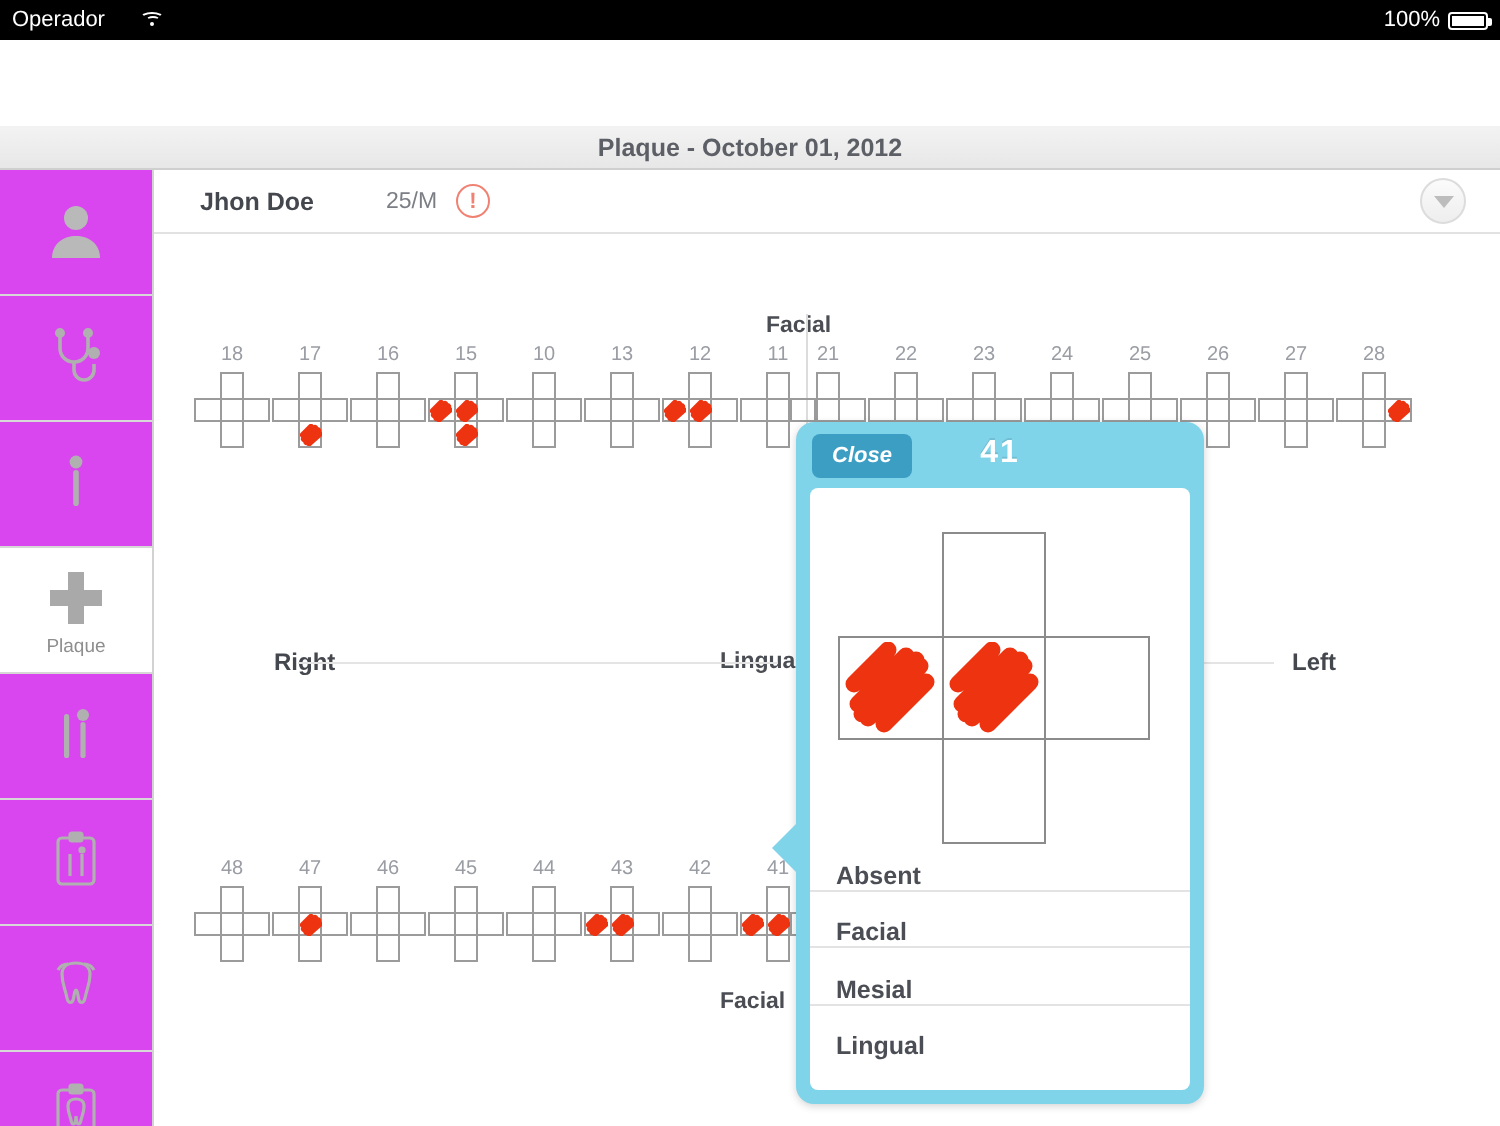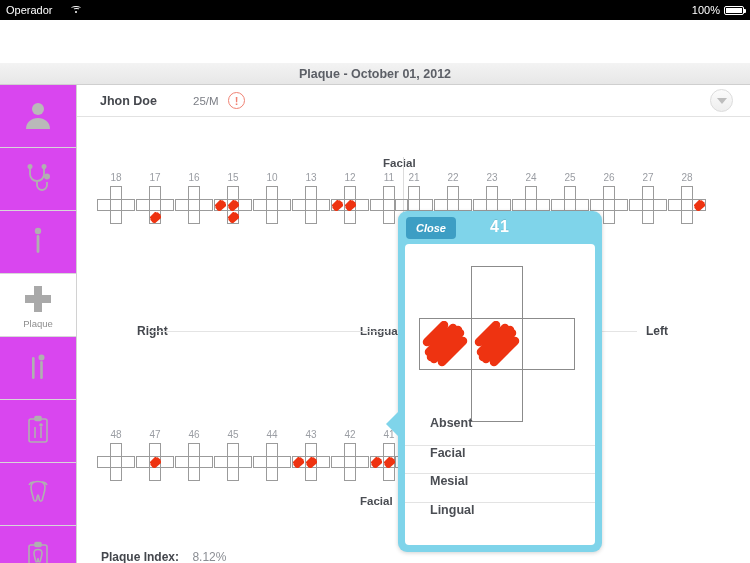--- a/index.html
+++ b/index.html
@@ -160,21 +160,21 @@
   .bc-mid   { left: 66px;  top: 74px;  width: 52px; height: 52px; }
   .bc-right { left: 118px; top: 74px;  width: 52px; height: 52px; border-left: none; }
   .bc-bot   { left: 66px;  top: 126px; width: 52px; height: 52px; border-top: none; }
   .bc-mark { position: absolute; width: 46px; height: 46px; }
   .bcm-left { left: 17px; top: 77px; }
   .bcm-mid  { left: 69px; top: 77px; }
 
   .opt-list { position: absolute; left: 0; top: 172px; width: 190px; }
   .opt-row {
     position: relative; height: 28.5px; border-top: 1px solid #e3e3e3;
-    display: flex; align-items: flex-start; cursor: pointer; padding-left: 12px;
+    display: flex; align-items: flex-end; cursor: pointer;
   }
   .opt-row:first-child { border-top: none; }
   .opt-label { margin-left: 13px; font-size: 12.5px; font-weight: bold; color: #4b4e54; }
   .opt-check { position: absolute; right: 14px; color: #2b6e8e; font-size: 15px; font-weight: bold; }
 </style>
 </head>
 <body>
 
 <div id="app">
 
@@ -307,24 +307,20 @@
       <div class="arch-label" style="left:283px; top:378px;">Facial</div>
       <div class="arch-label" style="left:283px; top:208px;">Lingual</div>
       <div class="side-label-txt" style="left:24px; top:207px;padding-left:36px;">Right</div>
       <div class="side-label-txt" style="left:569px; top:207px;">Left</div>
 
       <div class="midline" style="left:326px; top:40px; height:105px;"></div>
       <div class="midline" style="left:326px; top:297px; height:105px;"></div>
       <div class="hdivider" style="left:72px; top:214px; width:240px;"></div>
       <div class="hdivider" style="left:450px; top:214px; width:110px;"></div>
 
-      <div class="plaque-index" style="left:24px; top:433px;">
-        <span class="pi-label">Plaque Index:</span>
-        <span class="pi-value">8.12%</span>
-      </div>
 
       <div id="teeth-layer">
           <div class="tooth" style="left: 20px; top: 55px;">
             <div class="tooth-num">18</div>
             <div class="cross">
               <div class="cell c-top"></div>
               <div class="cell c-bot"></div>
               <div class="cell c-left"></div>
               <div class="cell c-right"></div>
               <div class="cell c-mid"></div>

